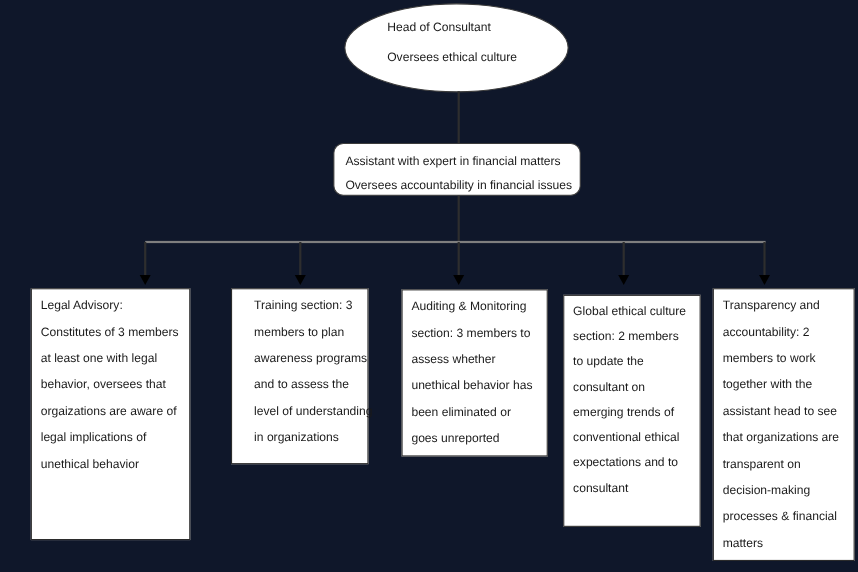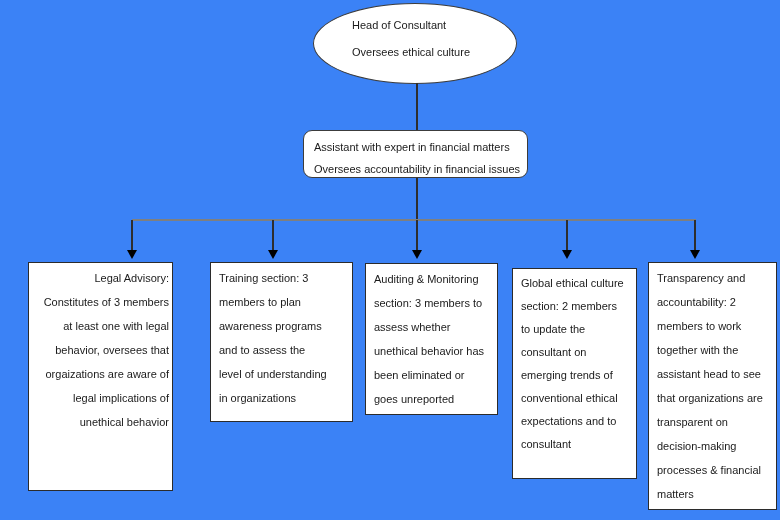--- a/index.html
+++ b/index.html
@@ -4,21 +4,21 @@
 <style>
   html, body {
     margin: 0;
     padding: 0;
     background: #ffffff;
   }
   .canvas {
     position: relative;
     width: 780px;
     height: 520px;
-    background: #3b82f6;
+    background: #0f172a;
     font-family: "Liberation Sans", sans-serif;
     color: #1a1a1a;
     overflow: hidden;
   }
   .shape {
     position: absolute;
     box-sizing: border-box;
     background: #ffffff;
   }
   .ellipse {
@@ -29,22 +29,22 @@
   }
   .rrect {
     left: 303px; top: 130px;
     width: 225px; height: 48px;
     border: 1.5px solid #3c3c3c;
     border-radius: 9px;
   }
   .box {
     border: 1.5px solid #2b2b2b;
   }
-  .b1 { left: 28px;  top: 262px; width: 145px; height: 229px; text-align: right; }
-  .b2 { left: 210px; top: 262px; width: 143px; height: 160px; }
+  .b1 { left: 28px;  top: 262px; width: 145px; height: 229px; }
+  .b2 { left: 210px; top: 262px; width: 125px; height: 160px; padding-left: 12px; }
   .b3 { left: 365px; top: 263px; width: 133px; height: 152px; }
   .b4 { left: 512px; top: 268px; width: 125px; height: 211px; }
   .b5 { left: 648px; top: 262px; width: 129px; height: 248px; }
 
   .txt { font-size: 11px; line-height: 24px; white-space: nowrap; }
   .ellipse-txt { padding: 8px 6px 0 38px; line-height: 27px; }
   .rrect-txt   { padding: 5px 4px 0 10px; line-height: 22px; }
   .box-txt     { padding: 3px 3px 0 8px; }
   .b4 .box-txt { line-height: 23px; }
 

